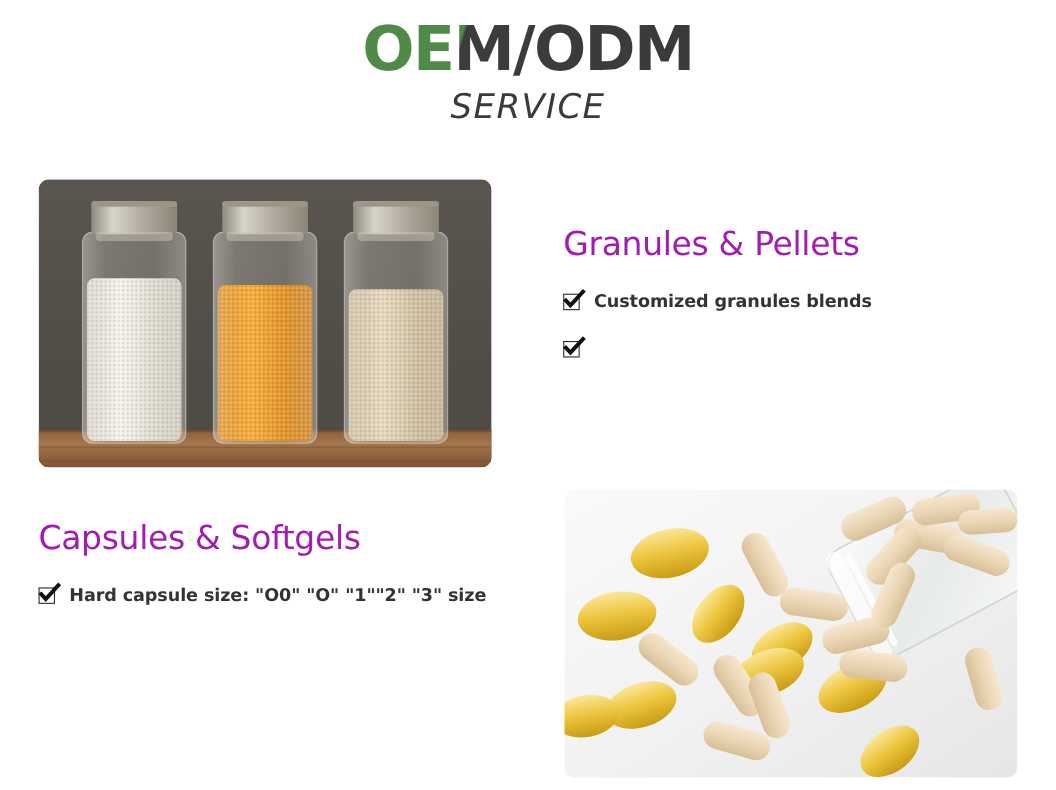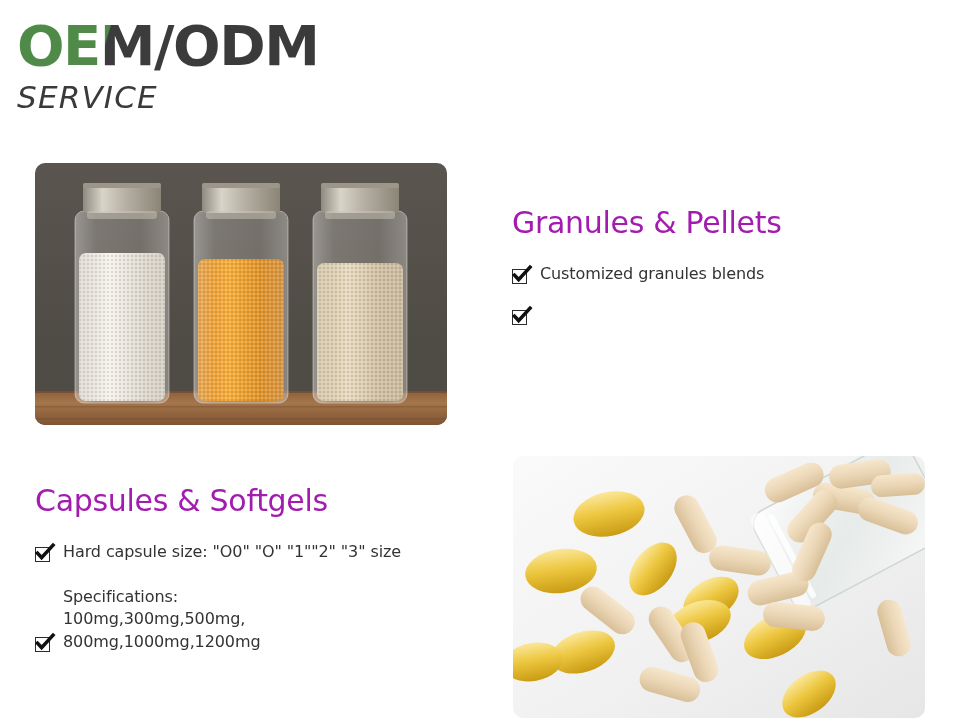--- a/index.html
+++ b/index.html
@@ -10,21 +10,21 @@
     background: #ffffff;
     font-family: "Liberation Sans", sans-serif;
     overflow: hidden;
     position: relative;
   }
 
   
   .header {
     width: 100%;
     padding-top: 16px;
-    padding-left: 17px;
+    text-align: center;
   }
 
   .title-wrap {
     position: relative;
     display: inline-block;
   }
 
   .title {
     font-size: 56px;
     font-weight: 700;
@@ -54,21 +54,21 @@
   }
 
   
   .row {
     position: absolute;
     display: flex;
     align-items: flex-start;
   }
 
   .row-top  { top: 163px; left: 35px;  width: 890px; }
-  .row-bot  { top: 456px; left: 35px;  width: 890px; }
+  .row-bot  { top: 445px; left: 35px;  width: 890px; }
 
   
   .photo {
     border-radius: 10px;
     overflow: hidden;
     position: relative;
     flex: 0 0 auto;
   }
   .photo-jars     { width: 412px; height: 262px; }
   .photo-capsules { width: 412px; height: 262px; }
@@ -87,22 +87,23 @@
     color: #a21caf;
     letter-spacing: -0.3px;
     font-family: "DejaVu Sans", sans-serif;
     white-space: nowrap;
   }
 
   .bullets { margin-top: 22px; }
 
   .bullet {
     display: flex;
-    align-items: flex-end;
+    align-items: center;
     margin-bottom: 21px;
+    font-weight: bold;
   }
 
   .bullet-text {
     font-size: 16px;
     line-height: 1.42;
     color: #333333;
     font-family: "DejaVu Sans", sans-serif;
     padding-left: 11px;
     padding-top: 1px;
     letter-spacing: -0.1px;
@@ -264,29 +265,20 @@
       <div class="bullet">
         <span class="cbox">
           <span class="box"></span>
           <svg viewBox="0 0 22 22">
             <path d="M3.5 11.2 L7.6 15.6 L19 3.2" fill="none" stroke="#111" stroke-width="3.6" stroke-linecap="square" stroke-linejoin="miter"></path>
           </svg>
         </span>
         <span class="bullet-text">Hard capsule size: "O0" "O" "1""2" "3" size</span>
       </div>
 
-      <div class="bullet">
-        <span class="cbox">
-          <span class="box"></span>
-          <svg viewBox="0 0 22 22">
-            <path d="M3.5 11.2 L7.6 15.6 L19 3.2" fill="none" stroke="#111" stroke-width="3.6" stroke-linecap="square" stroke-linejoin="miter"></path>
-          </svg>
-        </span>
-        <span class="bullet-text" style="max-width:300px;">Specifications: 100mg,300mg,500mg, 800mg,1000mg,1200mg</span>
-      </div>
 
     </div>
   </div>
 
   <div class="photo photo-capsules">
     <svg viewBox="0 0 412 262" preserveAspectRatio="none">
       <defs>
         <linearGradient id="whitebg" x1="0" y1="0" x2="1" y2="1">
           <stop offset="0%" stop-color="#fafafa"></stop>
           <stop offset="55%" stop-color="#f1f1f1"></stop>

